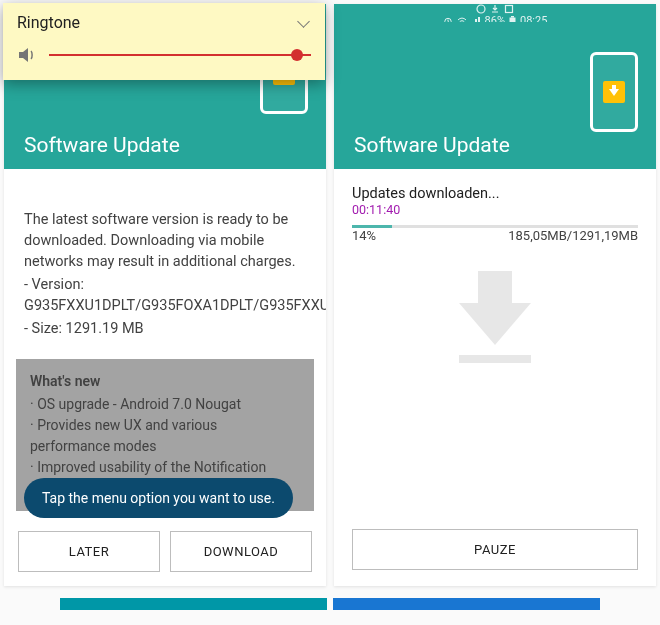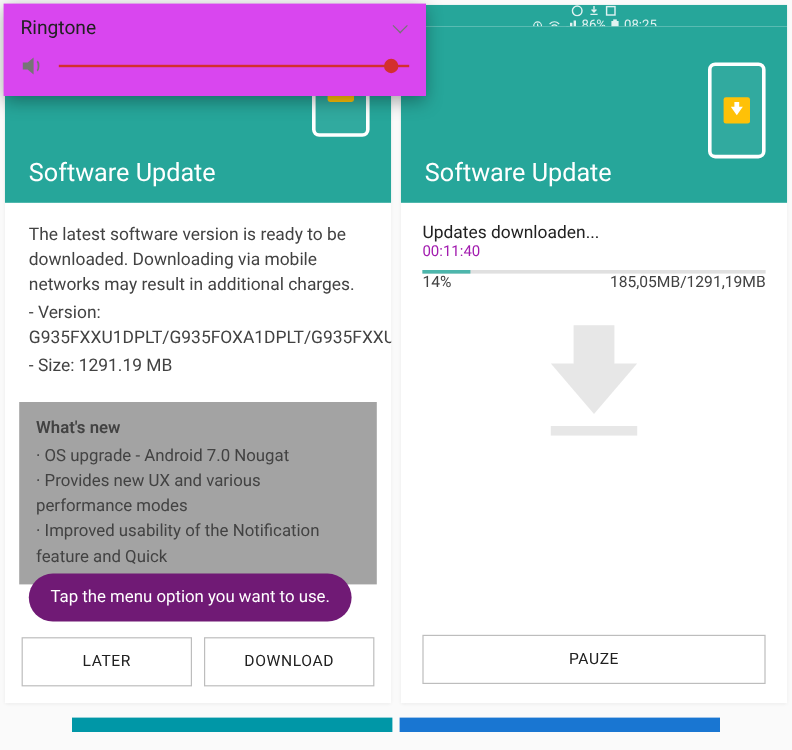--- a/index.html
+++ b/index.html
@@ -80,20 +80,21 @@
     position:absolute;
     width:4px; height:5px;
     background:#fff;
     top:-11px; left:-2px;
   }
   .body-text {
     padding: 16px 20px 8px 20px;
     color: #424242;
     font-size: 14.5px;
     line-height: 1.45;
+    margin-top: 24px;
   }
   .body-text .line { margin-top: 2px; }
   .whats-new {
     margin: 12px 12px 0 12px;
     background: #a3a3a3;
     padding: 12px 14px;
     color: #424242;
     font-size: 14px;
     line-height: 1.5;
   }
@@ -112,22 +113,22 @@
     font-size: 13px;
     letter-spacing: 0.5px;
     color: #212121;
     text-align: center;
     cursor: pointer;
   }
   
   .ringtone-card {
     position: absolute;
     top: 3px; left: 3px;
-    width: 352px;
-    background: #d946ef;
+    width: 322px;
+    background: #fef9c3;
     box-shadow: 0 4px 14px rgba(0,0,0,0.35);
     padding: 10px 14px 16px 14px;
     z-index: 20;
   }
   .ringtone-header {
     display: flex;
     justify-content: space-between;
     align-items: center;
     margin-bottom: 14px;
   }
@@ -168,21 +169,21 @@
     width: 12px; height: 12px;
     background: #d32f2f;
     border-radius: 50%;
     transform: translate(0,-50%);
   }
   
   .tooltip {
     position: absolute;
     left: 20px;
     bottom: 68px;
-    background: #701a75;
+    background: #0c4a6e;
     color: #fff;
     font-size: 14px;
     padding: 12px 18px;
     border-radius: 24px;
     z-index: 15;
   }
   
   .status-bar {
     background: #26a69a;
     color: #e0f2f1;

